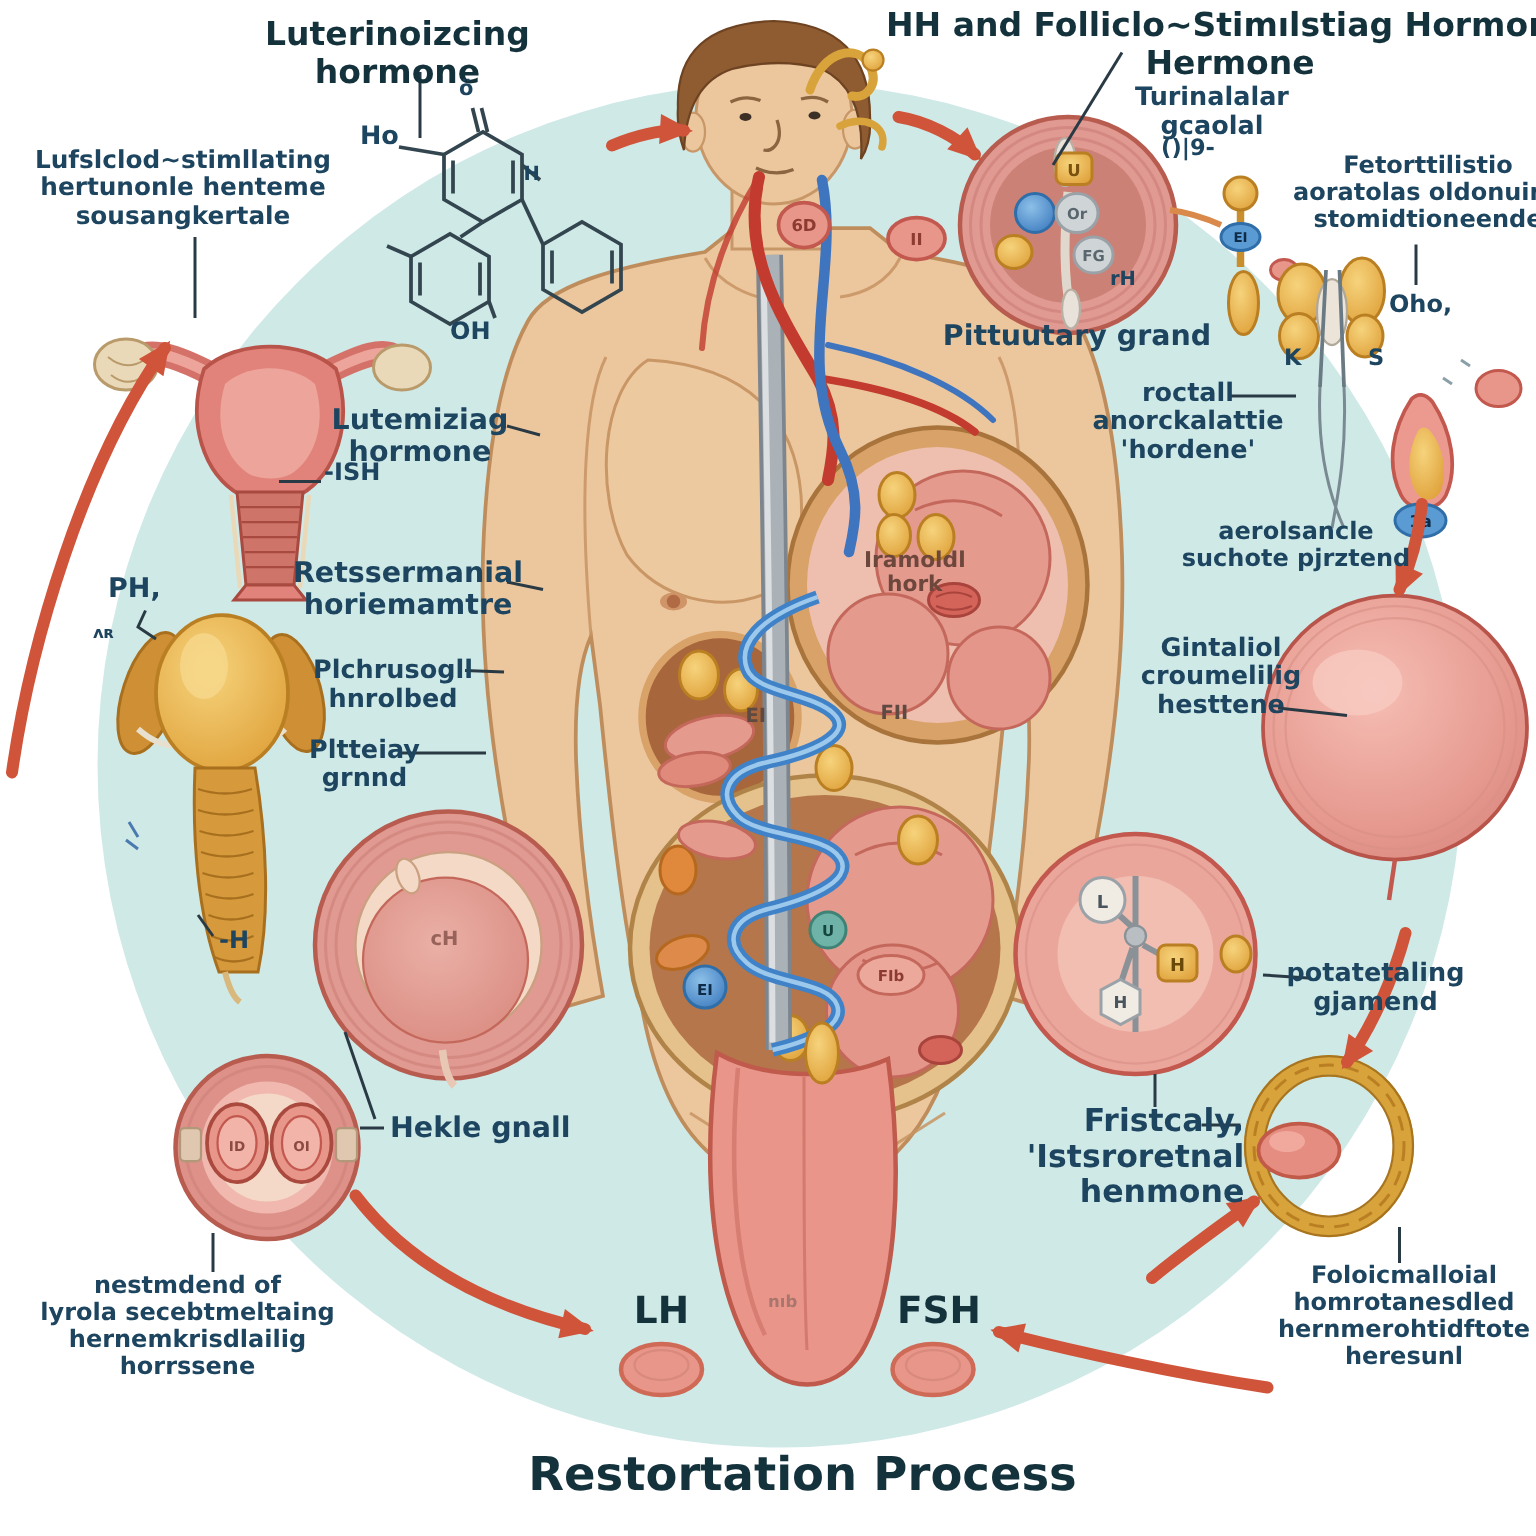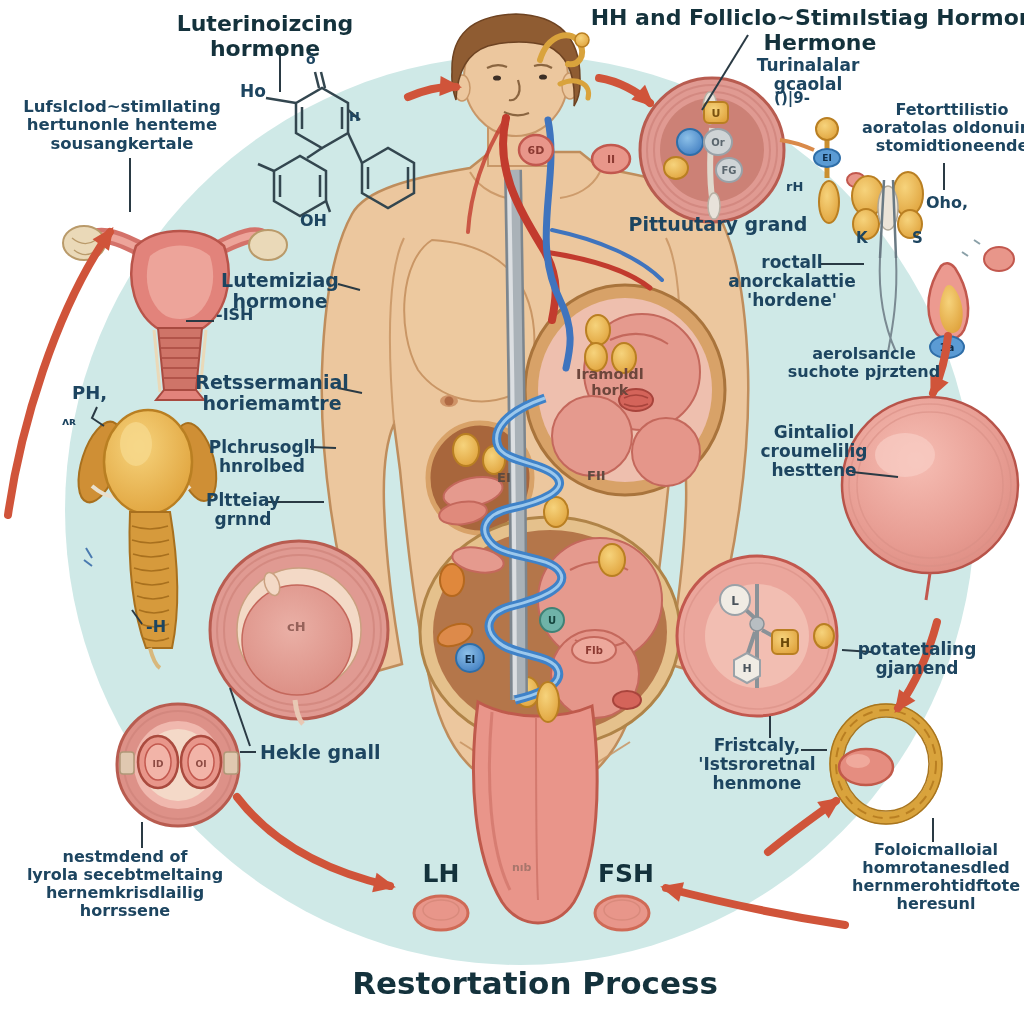--- a/index.html
+++ b/index.html
@@ -423,41 +423,41 @@
 </div>
 <div class="lbl" style="left:792px;top:90px;font-size:15px;">()|9-</div>
 <div class="lbl" style="left:952px;top:101px;font-size:16px;">
   <span>Fetorttilistio</span>
       <span>aoratolas oldonuine</span>
       <span>stomidtioneende</span>
 </div>
 <div class="lbl" style="left:947px;top:194px;font-size:16px;">Oho,</div>
 <div class="lbl lft" style="left:856px;top:230px;font-size:15px;">K</div>
 <div class="lbl lft" style="left:912px;top:230px;font-size:15px;">S</div>
-<div class="lbl lft" style="left:786px;top:180px;font-size:13px;">rH</div>
+<div class="lbl lft" style="left:740px;top:180px;font-size:13px;">rH</div>
 <div class="lbl" style="left:718px;top:214px;font-size:19px;">Pittuutary grand</div>
 <div class="lbl" style="left:792px;top:253px;font-size:17px;">
   <span>roctall</span>
       <span>anorckalattie</span>
       <span>'hordene'</span>
 </div>
 <div class="lbl" style="left:864px;top:345px;font-size:16px;">
   <span>aerolsancle</span>
       <span>suchote pjrztend</span>
 </div>
 <div class="lbl" style="left:814px;top:423px;font-size:17px;">
   <span>Gintaliol</span>
       <span>croumelilig</span>
       <span>hesttene</span>
 </div>
 <div class="lbl" style="left:917px;top:640px;font-size:17px;">
   <span>potatetaling</span>
       <span>gjamend</span>
 </div>
-<div class="lbl" style="left:757px;top:736px;font-size:17px;">
+<div class="lbl" style="left:757px;top:736px;font-size:21px;text-align:right;">
   <span>Fristcaly,</span>
       <span>'Istsroretnal</span>
       <span>henmone</span>
 </div>
 <div class="lbl" style="left:936px;top:841px;font-size:16px;">
   <span>Foloicmalloial</span>
       <span>homrotanesdled</span>
   <span>hernmerohtidftote</span>
       <span>heresunl</span>
 </div>

